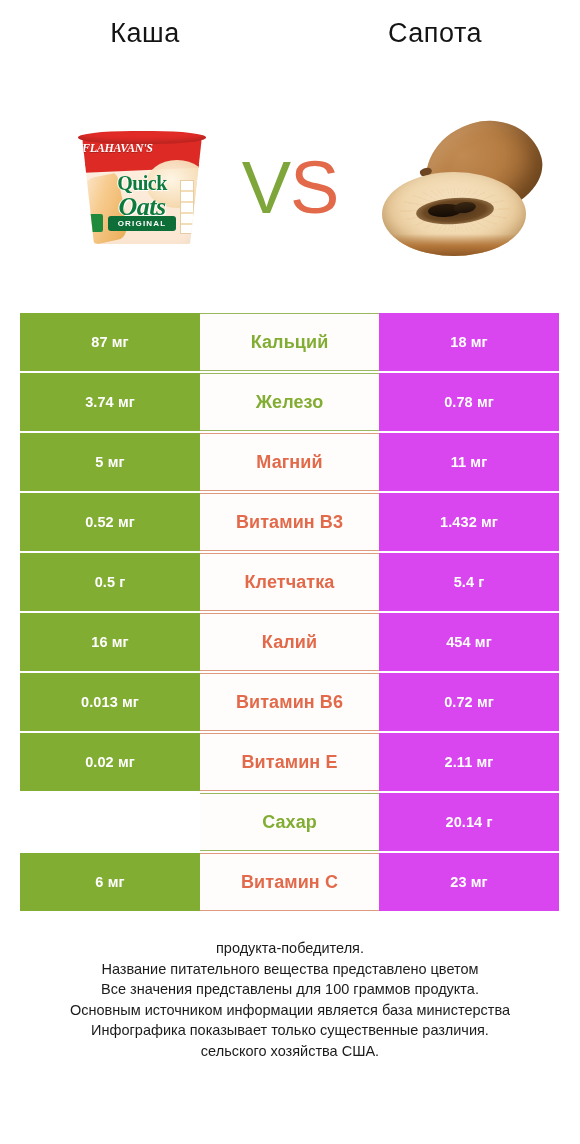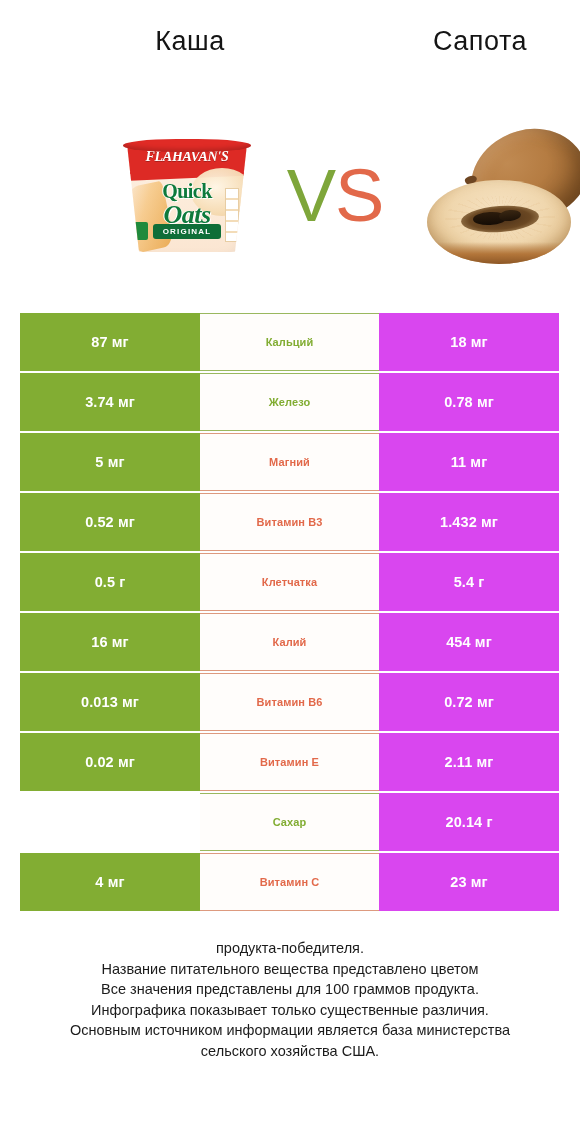--- a/index.html
+++ b/index.html
@@ -6,21 +6,21 @@
   body{
     width:580px;height:1144px;
     background:#ffffff;
     font-family:"Liberation Sans","DejaVu Sans",sans-serif;
     overflow:hidden;
     position:relative;
   }
 
   
   .header{
-    position:absolute;top:8px;left:0;width:500px;height:300px;margin-left:45px;
+    position:absolute;top:0;left:0;width:500px;height:300px;
   }
   .title{
     position:absolute;top:18px;
     font-size:27px;font-weight:400;color:#141414;
     text-align:center;letter-spacing:.5px;
     white-space:nowrap;
   }
   .title-left{left:0;width:290px;}
   .title-right{left:290px;width:290px;}
 
@@ -49,23 +49,23 @@
     position:absolute;left:0;top:0;width:120px;height:30px;
     background:#dd2a25;
   }
   .cup-band-low{
     position:absolute;left:0;top:28px;width:120px;height:9px;
     background:#dd2a25;
     clip-path:polygon(0 0,100% 0,100% 40%,0 100%);
   }
   .brand{
     position:absolute;left:0;top:5px;width:120px;
-    text-align:center;color:#fff;
+    color:#fff;
     font-family:"Liberation Serif","DejaVu Serif",serif;
-    font-weight:700;font-style:italic;font-size:14px;
+    font-weight:700;font-style:italic;font-size:12px;
     letter-spacing:-.3px;
     text-shadow:0 1px 0 rgba(0,0,0,.25);
   }
   .oat-blob{
     position:absolute;right:-6px;top:24px;width:62px;height:48px;
     background:radial-gradient(ellipse at 40% 40%,#fff6e6 0%,#f6dcb4 60%,#edc894 100%);
     border-radius:50%;opacity:.95;
   }
   .wheat{
     position:absolute;left:2px;top:40px;width:40px;height:66px;
@@ -183,21 +183,21 @@
   }
   .cell-left{
     left:0;width:180px;
     background:#82ad33;color:#ffffff;
   }
   .cell-mid{
     left:180px;width:179px;
     background:#fffdfb;
     border-top:1px solid #c9cfae;
     border-bottom:1px solid #c9cfae;
-    font-size:11px;
+    font-size:18px;
   }
   .cell-right{
     left:359px;width:180px;
     background:#d946ef;color:#ffffff;
   }
   .row.win-left .cell-mid{color:#82ad33;border-color:#9ab85e;}
   .row.win-right .cell-mid{color:#e2694a;border-color:#dd9a7f;}
 
   
   .footer{
@@ -302,27 +302,27 @@
     <div class="cell cell-mid">Витамин E</div>
     <div class="cell cell-right">2.11 мг</div>
   </div>
 
   <div class="row win-left">
     <div class="cell cell-mid">Сахар</div>
     <div class="cell cell-right">20.14 г</div>
   </div>
 
   <div class="row win-right">
-    <div class="cell cell-left">4 мг</div>
+    <div class="cell cell-left">6 мг</div>
     <div class="cell cell-mid">Витамин C</div>
     <div class="cell cell-right">23 мг</div>
   </div>
 
 </div>
 
 <div class="footer">
   <div>продукта-победителя.</div>
   <div>Название питательного вещества представлено цветом</div>
   <div>Все значения представлены для 100 граммов продукта.</div>
+  <div>Основным источником информации является база министерства</div>
   <div>Инфографика показывает только существенные различия.</div>
-  <div>Основным источником информации является база министерства</div>
   <div>сельского хозяйства США.</div>
 </div>
 
 </body></html>

